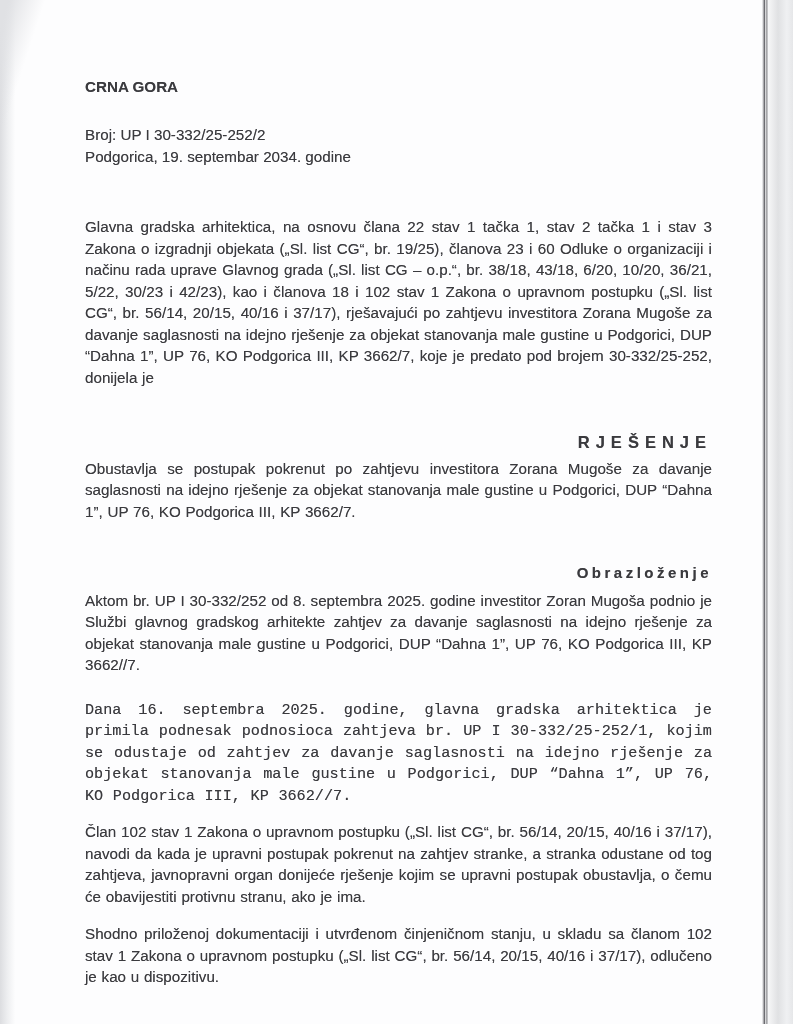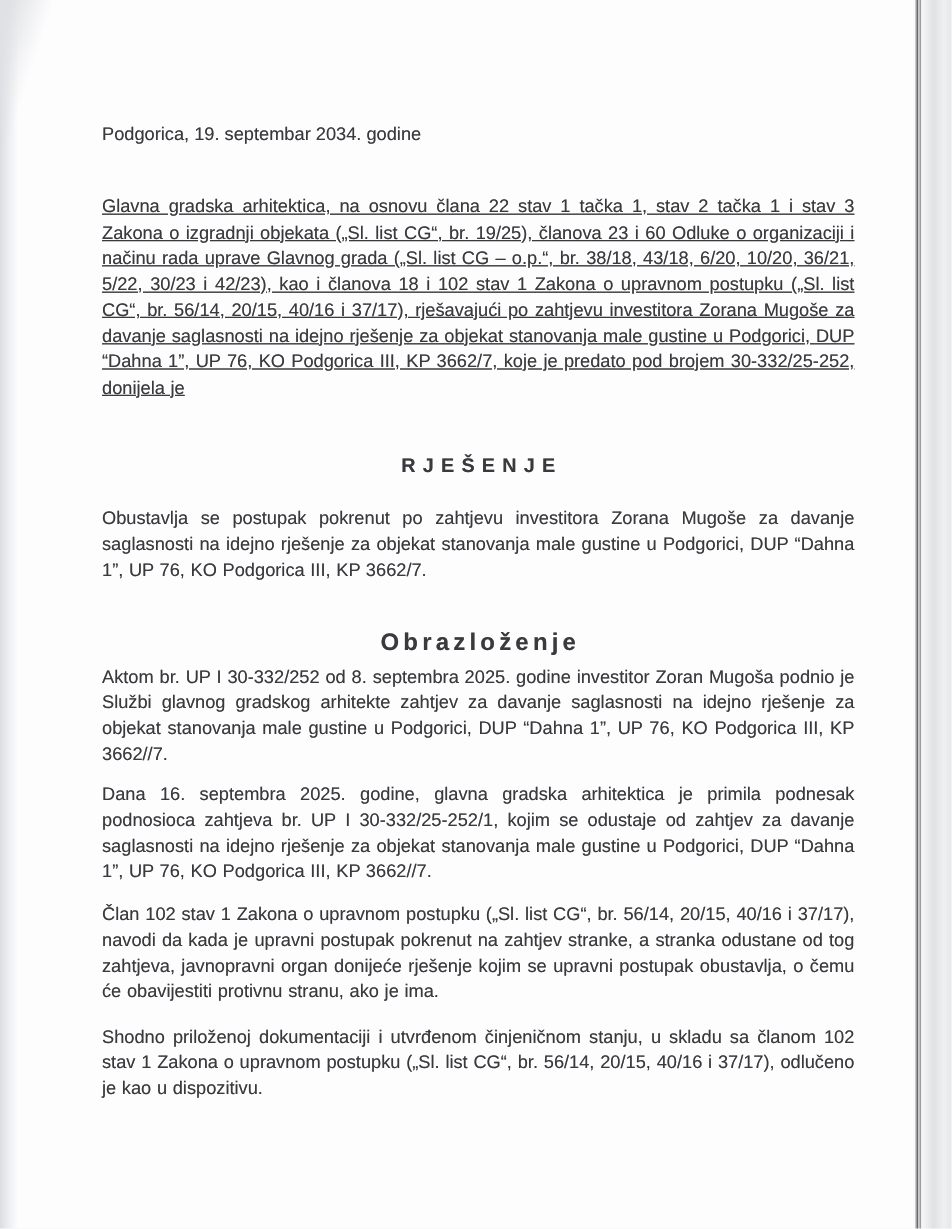--- a/index.html
+++ b/index.html
@@ -63,59 +63,61 @@
   }
   .ref-block {
     margin-top: 26px;
     line-height: 22px;
   }
   .para {
     margin: 0;
     text-align: justify;
     word-spacing: 0.5px;
   }
-  .intro-para     { margin-top: 38px; text-decoration: underline; }
+  .intro-para     { margin-top: 48px; }
   .heading {
-    text-align: center;
+    text-align: right;
     font-weight: bold;
   }
   .decision-title {
     margin-top: 44px;
     font-size: 16.5px;
     letter-spacing: 6px;
     padding-left: 6px;
   }
-  .decision-para  { margin-top: 22px; }
+  .decision-para  { margin-top: 4px; }
   .rationale-title {
     margin-top: 40px;
-    font-size: 20px;
+    font-size: 15px;
     letter-spacing: 3.5px;
     padding-left: 3.5px;
   }
   .r-par-0 { margin-top: 6px; }
-  .r-par-1 { margin-top: 12px; }
+  .r-par-1 { margin-top: 24px; font-family: Liberation Mono, monospace; }
   .r-par-2 { margin-top: 14px; }
   .r-par-3 { margin-top: 16px; }
 </style>
 </head>
 <body>
 
 <div class="scan-page">
 
   <div class="scan-left-shadow"></div>
   <div class="scan-corner-tl"></div>
   <div class="scan-fold-line"></div>
   <div class="scan-right-margin"></div>
 
   <div class="doc">
 
     <div class="org-header">
+      <div>CRNA GORA</div>
     </div>
 
     <div class="ref-block">
+      <div>Broj: UP I 30-332/25-252/2</div>
       <div>Podgorica, 19. septembar 2034. godine</div>
     </div>
 
     <p class="para intro-para">Glavna gradska arhitektica, na osnovu člana 22 stav 1 tačka 1, stav 2 tačka 1 i stav 3 Zakona o izgradnji objekata („Sl. list CG“, br. 19/25), članova 23 i 60 Odluke o organizaciji i načinu rada uprave Glavnog grada („Sl. list CG – o.p.“, br. 38/18, 43/18, 6/20, 10/20, 36/21, 5/22, 30/23 i 42/23), kao i članova 18 i 102 stav 1 Zakona o upravnom postupku („Sl. list CG“, br. 56/14, 20/15, 40/16 i 37/17), rješavajući po zahtjevu investitora Zorana Mugoše za davanje saglasnosti na idejno rješenje za objekat stanovanja male gustine u Podgorici, DUP “Dahna 1”, UP 76, KO Podgorica III, KP 3662/7, koje je predato pod brojem 30-332/25-252, donijela je</p>
 
     <div class="heading decision-title">RJEŠENJE</div>
 
     <p class="para decision-para">Obustavlja se postupak pokrenut po zahtjevu investitora Zorana Mugoše za davanje saglasnosti na idejno rješenje za objekat stanovanja male gustine u Podgorici, DUP “Dahna 1”, UP 76, KO Podgorica III, KP 3662/7.</p>
 
     <div class="heading rationale-title">Obrazloženje</div>

